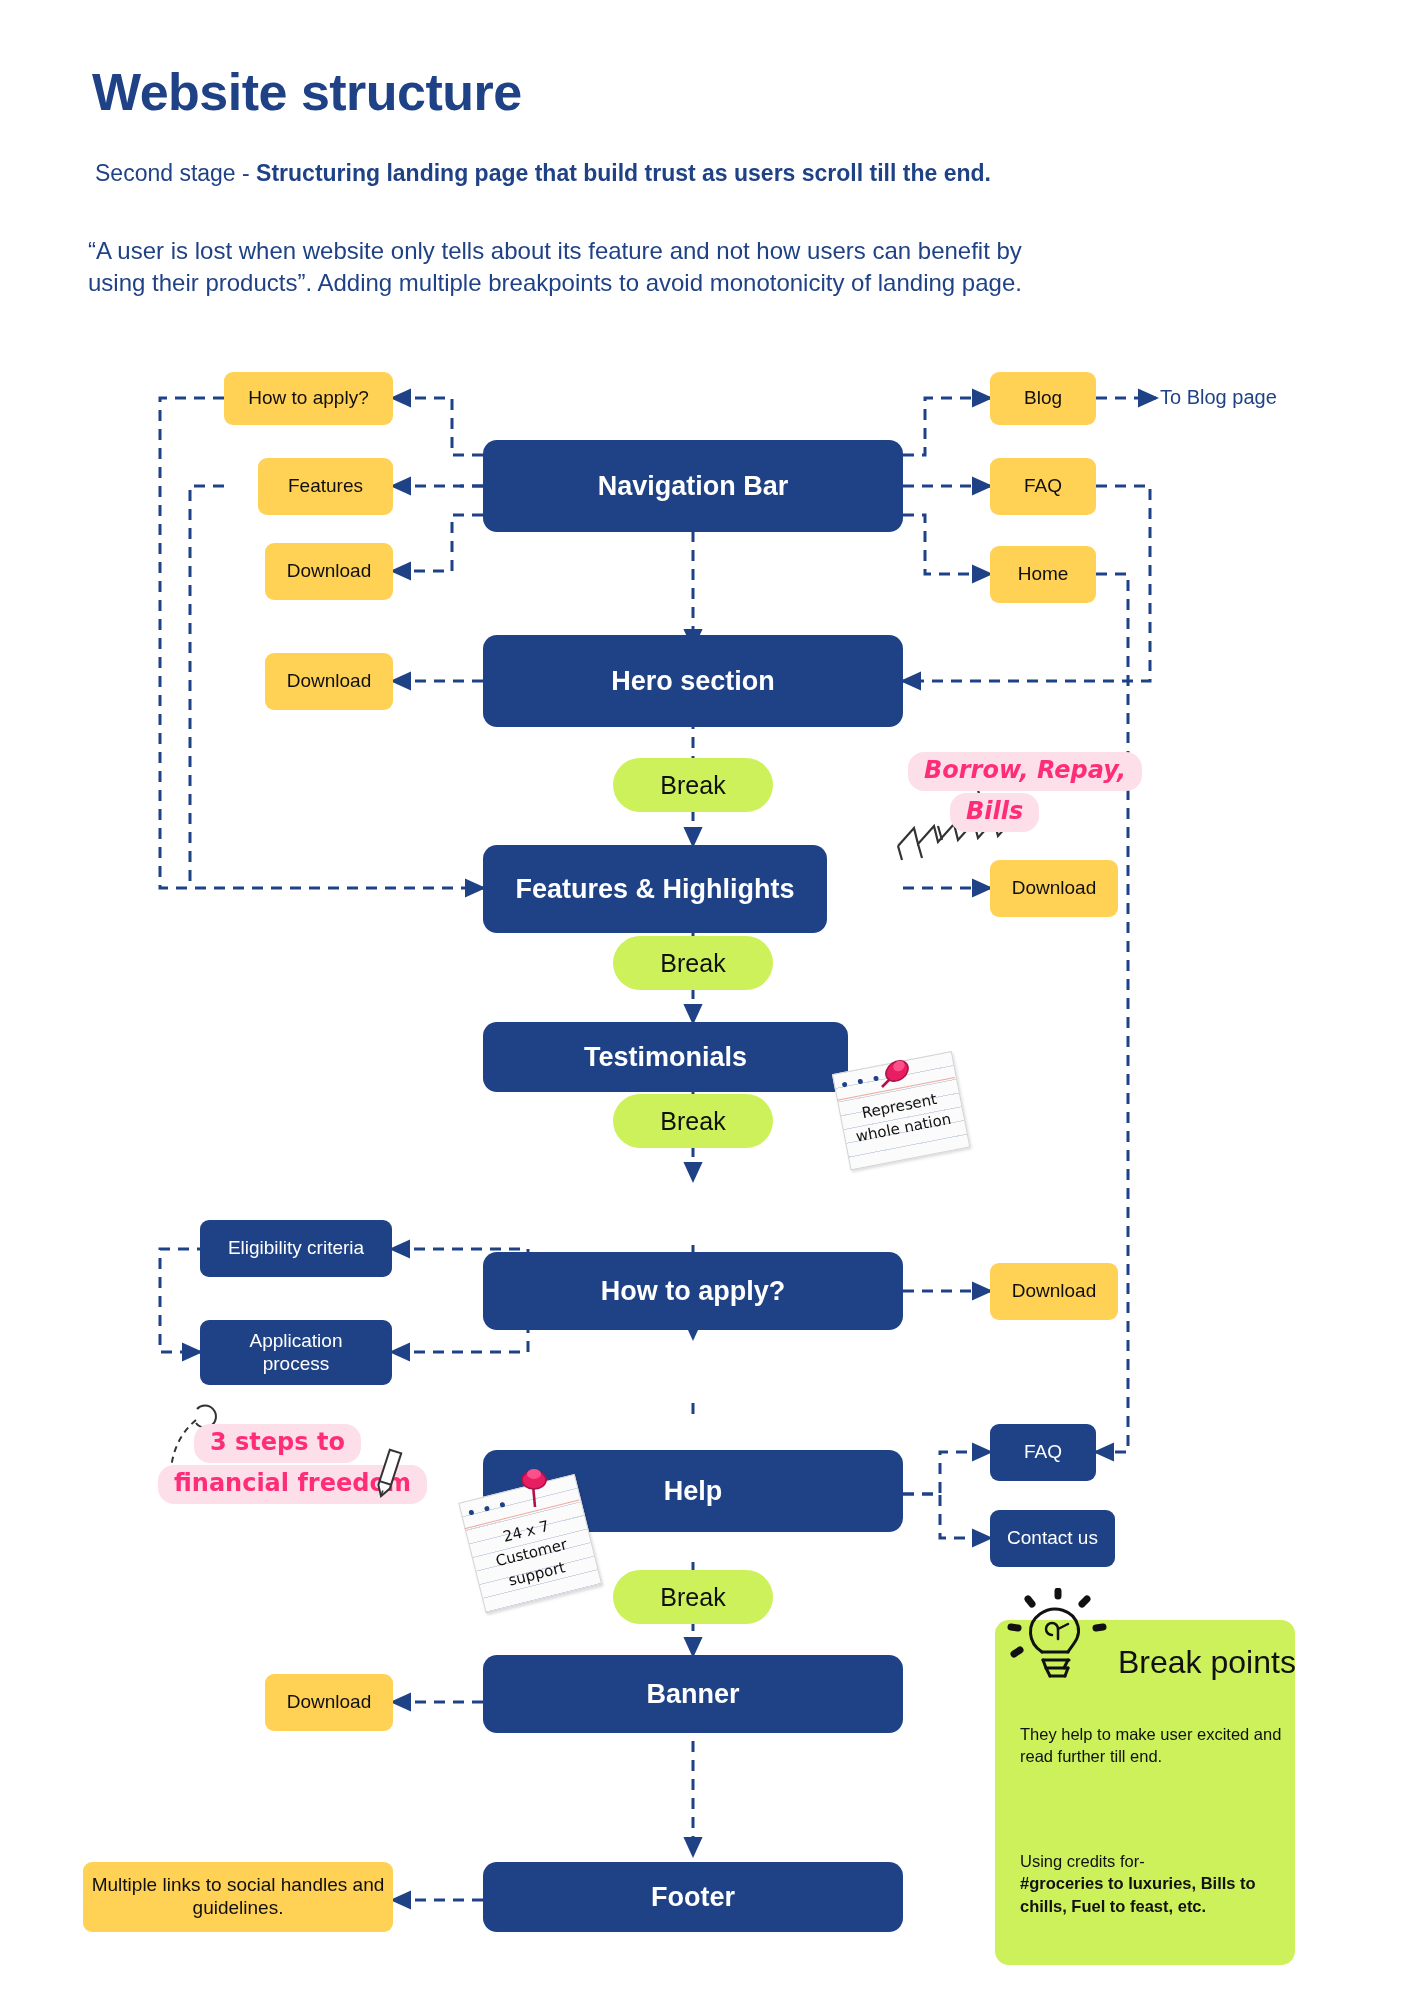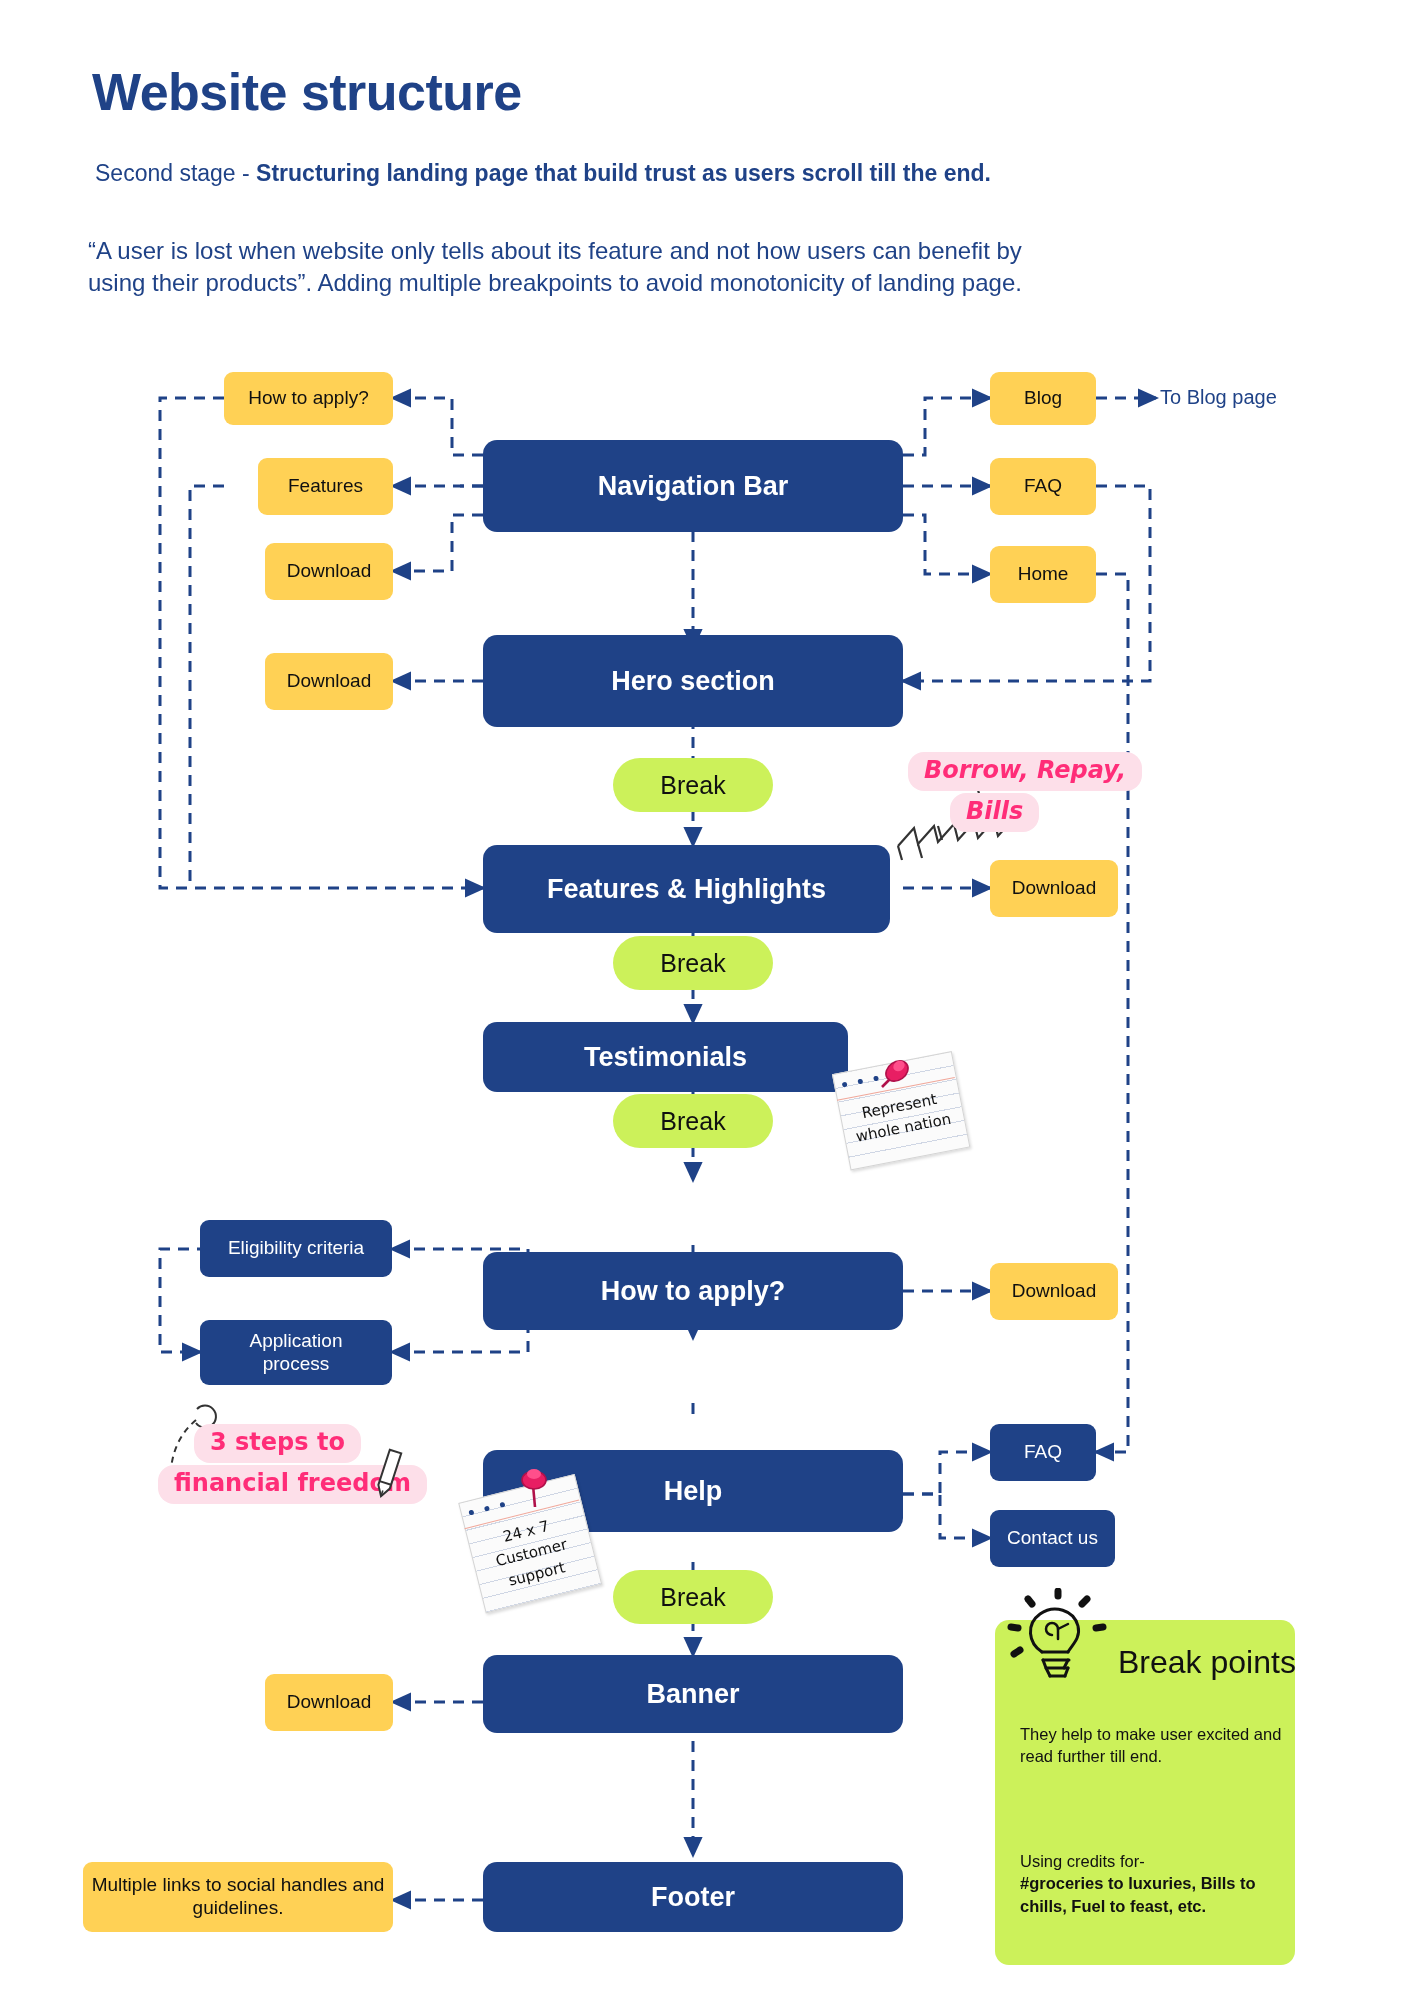--- a/index.html
+++ b/index.html
@@ -235,21 +235,21 @@
     <span>Download</span>
   </div>
   <div class="node main" style="left:483px;top:635px;width:420px;height:92px;">
     <span>Hero section</span>
   </div>
 
   <div class="node break" style="left:613px;top:758px;width:160px;height:54px;">
     <span>Break</span>
   </div>
 
-  <div class="node main" style="left:483px;top:845px;width:407px;height:88px;">
+  <div class="node main" style="left:483px;top:845px;width:344px;height:88px;">
     <span>Features &amp; Highlights</span>
   </div>
   <div class="node yellow" style="left:990px;top:860px;width:128px;height:57px;">
     <span>Download</span>
   </div>
 
   <div class="node break" style="left:613px;top:936px;width:160px;height:54px;">
     <span>Break</span>
   </div>
 

